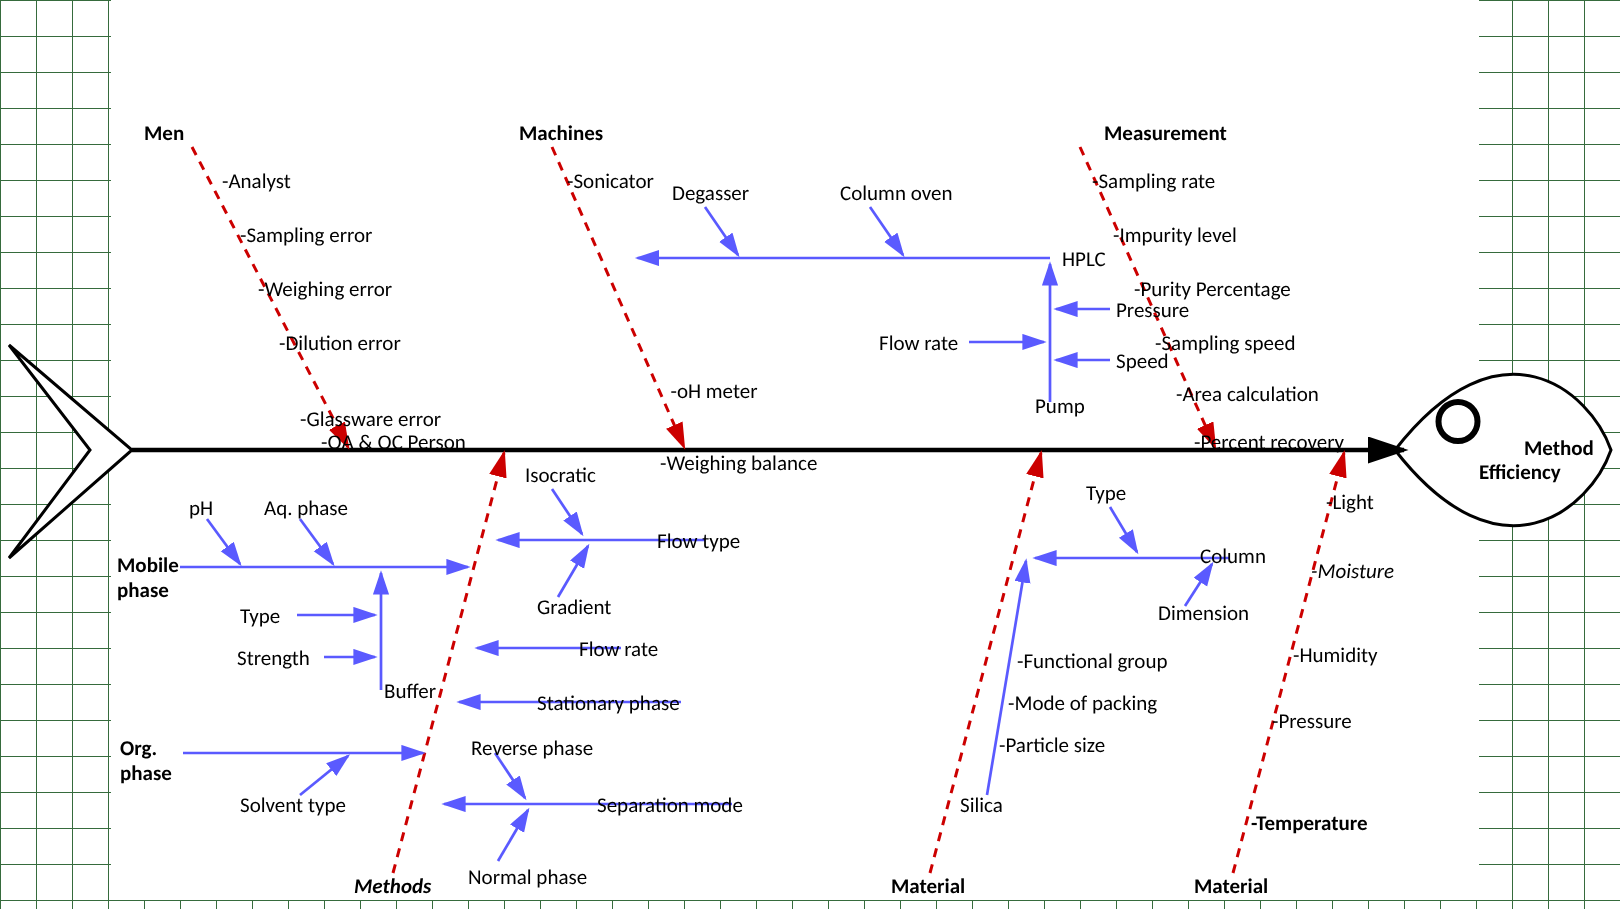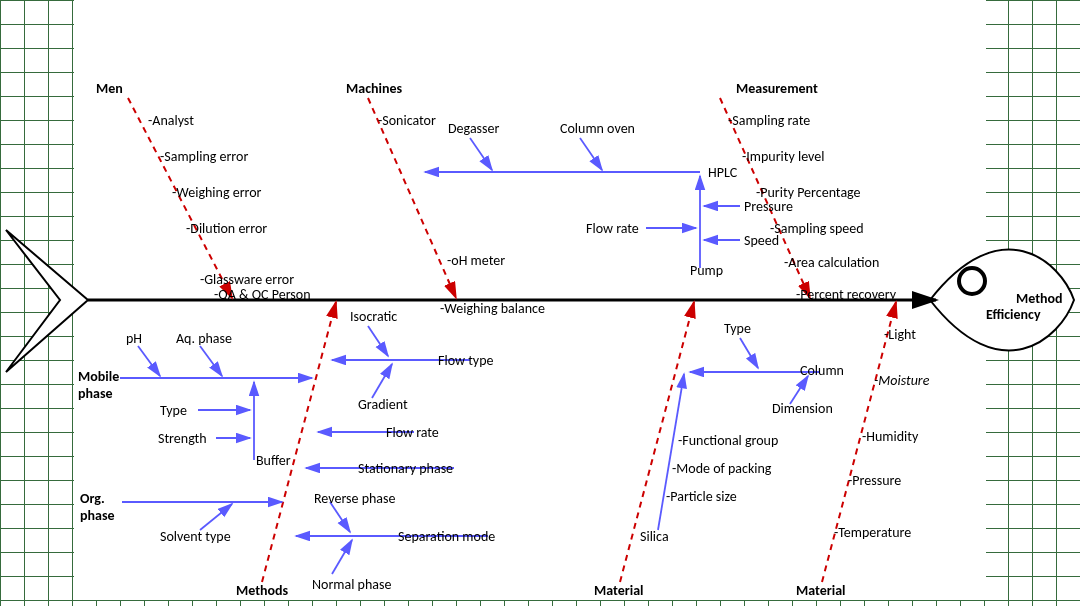--- a/index.html
+++ b/index.html
@@ -142,21 +142,21 @@
 <div class="label" style="left:690px;top:262px;">Pump</div>
 
 <div class="label bold" style="left:736px;top:80px;">Measurement</div>
 <div class="label" style="left:728px;top:112px;">-Sampling rate</div>
 <div class="label" style="left:742px;top:148px;">-Impurity level</div>
 <div class="label" style="left:756px;top:184px;">-Purity Percentage</div>
 <div class="label" style="left:770px;top:220px;">-Sampling speed</div>
 <div class="label" style="left:784px;top:254px;">-Area calculation</div>
 <div class="label" style="left:796px;top:286px;">-Percent recovery</div>
 
-<div class="label bold" style="left:236px;top:582px;">Methods</div>
+<div class="label bold" style="left:236px;top:582px;font-style:italic;">Methods</div>
 <div class="label bold" style="left:78px;top:368px;width:50px;white-space:normal;">Mobile phase</div>
 <div class="label" style="left:126px;top:330px;">pH</div>
 <div class="label" style="left:176px;top:330px;">Aq. phase</div>
 <div class="label" style="left:160px;top:402px;">Type</div>
 <div class="label" style="left:158px;top:430px;">Strength</div>
 <div class="label" style="left:232px;top:452px;margin-left:24px;">Buffer</div>
 <div class="label bold" style="left:80px;top:490px;width:50px;white-space:normal;">Org. phase</div>
 <div class="label" style="left:160px;top:528px;">Solvent type</div>
 <div class="label" style="left:350px;top:308px;">Isocratic</div>
 <div class="label" style="left:438px;top:352px;">Flow type</div>
@@ -174,13 +174,13 @@
 <div class="label" style="left:678px;top:432px;">-Functional group</div>
 <div class="label" style="left:672px;top:460px;">-Mode of packing</div>
 <div class="label" style="left:666px;top:488px;">-Particle size</div>
 <div class="label" style="left:640px;top:528px;">Silica</div>
 
 <div class="label bold" style="left:796px;top:582px;">Material</div>
 <div class="label" style="left:884px;top:326px;">-Light</div>
 <div class="label" style="left:874px;top:372px;font-style:italic;">-Moisture</div>
 <div class="label" style="left:862px;top:428px;">-Humidity</div>
 <div class="label" style="left:848px;top:472px;">-Pressure</div>
-<div class="label" style="left:834px;top:524px;">-Temperature</div>
+<div class="label" style="left:834px;top:540px;font-weight:bold;">-Temperature</div>
 
 </body></html>

